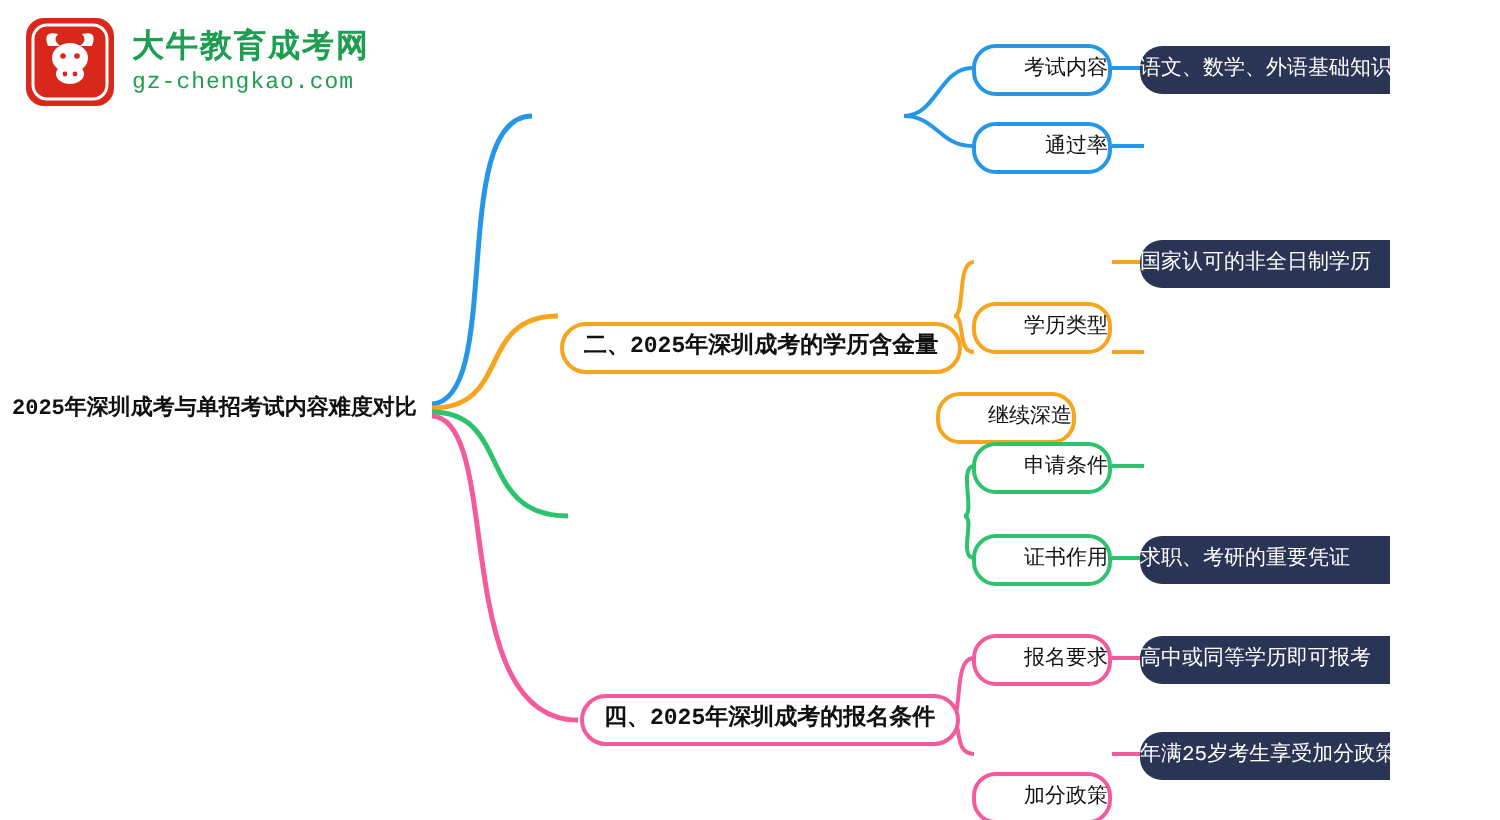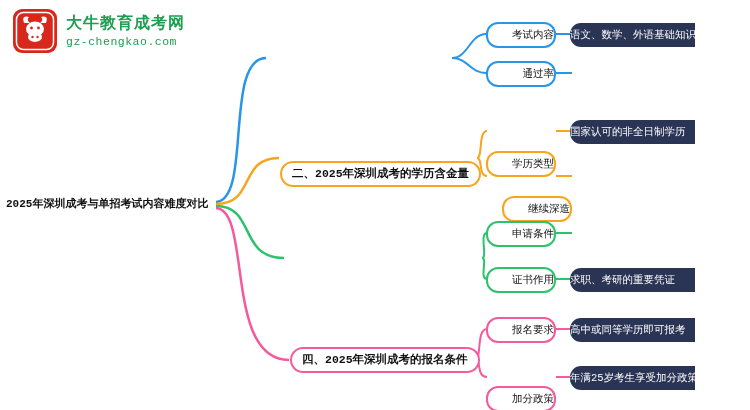--- a/index.html
+++ b/index.html
@@ -106,21 +106,21 @@
 
   <div class="node branch b1" style="left:280px;top:161px;">二、2025年深圳成考的学历含金量</div>
   <div class="node branch b3" style="left:290px;top:347px;">四、2025年深圳成考的报名条件</div>
 
   <div class="node lbl b0" style="left:486px;top:22px;">考试内容</div>
   <div class="node val" style="left:570px;top:23px;">语文、数学、外语基础知识</div>
   <div class="node lbl b0" style="left:486px;top:61px;">通过率</div>
 
   <div class="node lbl b1" style="left:486px;top:119px;">学历类型</div>
   <div class="node val" style="left:570px;top:120px;">国家认可的非全日制学历</div>
-  <div class="node lbl b1" style="left:502px;top:164px;">继续深造</div>
+  <div class="node lbl b1" style="left:468px;top:164px;">继续深造</div>
 
   <div class="node lbl b2" style="left:486px;top:221px;">申请条件</div>
   <div class="node lbl b2" style="left:486px;top:267px;">证书作用</div>
   <div class="node val" style="left:570px;top:268px;">求职、考研的重要凭证</div>
 
   <div class="node val" style="left:570px;top:318px;">高中或同等学历即可报考</div>
   <div class="node lbl b3" style="left:486px;top:317px;">报名要求</div>
   <div class="node lbl b3" style="left:486px;top:386px;">加分政策</div>
   <div class="node val" style="left:570px;top:366px;">年满25岁考生享受加分政策</div>
 

